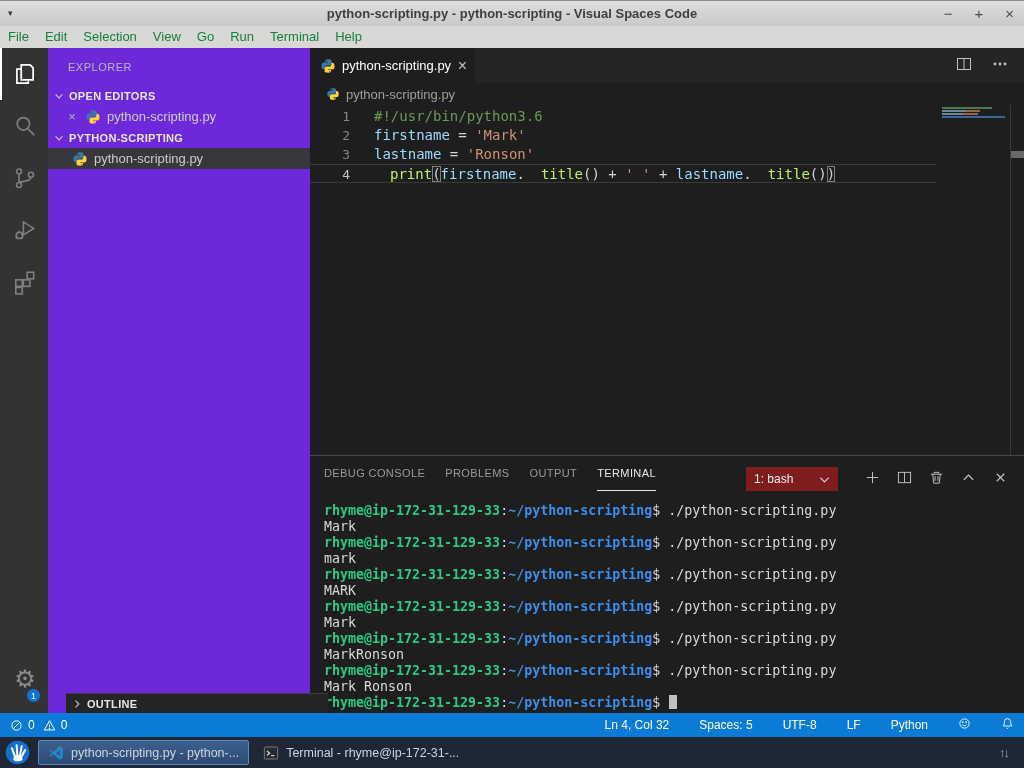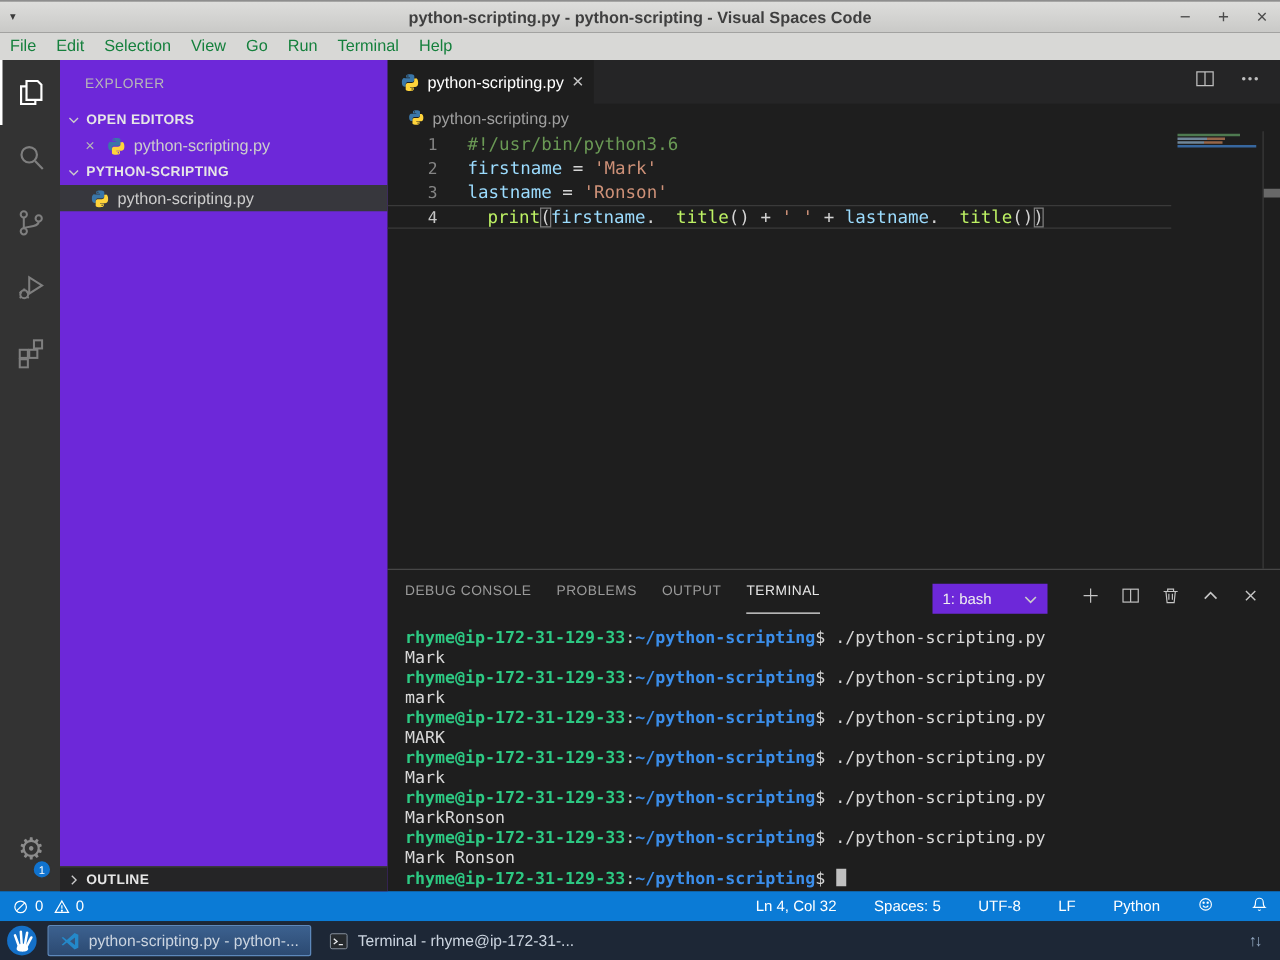--- a/index.html
+++ b/index.html
@@ -33,21 +33,21 @@
 .sidebar { width:262px; background:#6d28d9; flex:none; position:relative; color:#cccccc; }
 .sb-title { height:37px; display:flex; align-items:center; padding-left:20px; font-size:11px; color:#b8b8b8; letter-spacing:.5px; }
 .sb-header { height:21px; display:flex; align-items:center; font-size:11px; font-weight:700; color:#e6e6e6; letter-spacing:.3px; }
 .sb-header .chev { width:16px; display:flex; justify-content:center; color:#cccccc; margin-left:3px; margin-right:2px; }
 .sb-row { height:21px; display:flex; align-items:center; font-size:13px; color:#cccccc; }
 .sb-row.selected { background:#37373d; }
 .sb-close { width:16px; text-align:center; color:#b6b6b6; font-size:13px; margin-left:16px; }
 .sb-row .ficon { width:16px; height:16px; margin-right:6px; }
 .row-openeditor .ficon { margin-left:5px; }
 .row-file .ficon { margin-left:24px; }
-.sb-outline { position:absolute; bottom:0; left:0; width:100%; border-top:1px solid #3c3c3c; background:#252526; height:20px; }
+.sb-outline { position:absolute; bottom:0; left:18px; width:100%; border-top:1px solid #3c3c3c; background:#252526; height:20px; }
 
 
 .editor-col { flex:1; display:flex; flex-direction:column; background:#1e1e1e; min-width:0; }
 .tabbar { height:35px; background:#252526; display:flex; align-items:stretch; flex:none; }
 .tab { width:165px; background:#1e1e1e; display:flex; align-items:center; padding:0 8px 0 10px; gap:6px; }
 .tab-label { font-size:13px; color:#ffffff; flex:1; }
 .tab-close { color:#c5c5c5; font-size:16px; }
 .ficon { width:16px; height:16px; flex:none; }
 .tab-actions { margin-left:auto; display:flex; align-items:center; gap:20px; padding-right:16px; color:#bfbfbf; }
 .tab-actions svg { width:16px; height:16px; }
@@ -71,21 +71,21 @@
 .mm-line { height:2px; margin-bottom:1px; }
 .overview { position:absolute; right:0; top:0; width:14px; height:100%; border-left:1px solid #3a3a3a; }
 .ov-thumb { position:absolute; top:46px; left:0; width:100%; height:7px; background:#686868; }
 
 
 .panel { height:258px; flex:none; border-top:1px solid #474747; display:flex; flex-direction:column; }
 .panel-header { height:35px; flex:none; display:flex; align-items:flex-end; padding:0 16px 0 14px; }
 .ptab { font-size:11px; color:#9a9a9a; margin-right:20px; letter-spacing:.4px; line-height:33px; border-bottom:1px solid transparent; }
 .ptab.active { color:#e7e7e7; border-bottom:1px solid #e7e7e7; }
 .panel-right { margin-left:auto; display:flex; align-items:center; gap:17px; color:#c5c5c5; }
-.shell-select { width:92px; height:24px; background:#6d28d9; color:#f0f0f0; font-size:12px; display:flex; align-items:center; padding:0 6px 0 8px; margin-right:10px; }
+.shell-select { width:92px; height:24px; background:#7f1d1d; color:#f0f0f0; font-size:12px; display:flex; align-items:center; padding:0 6px 0 8px; margin-right:10px; }
 .shell-select .sel-label { flex:1; }
 .panel-right svg { width:15px; height:15px; }
 .terminal { flex:1; padding:12px 0 0 14px; font-family:"DejaVu Sans Mono",monospace; font-size:13.3px; line-height:16px; color:#d8d8d8; white-space:pre; overflow:hidden; }
 .t-user { color:#2dc983; font-weight:700; }
 .t-path { color:#3b8eea; font-weight:700; }
 .t-cursor { display:inline-block; width:8px; height:14px; background:#c0c0c0; vertical-align:-2px; margin-left:1px; }
 
 
 .statusbar { height:24px; background:#0b7bd6; color:#ffffff; display:flex; align-items:center; font-size:12px; padding:0 10px; flex:none; }
 .sb-left { display:flex; align-items:center; gap:5px; }

